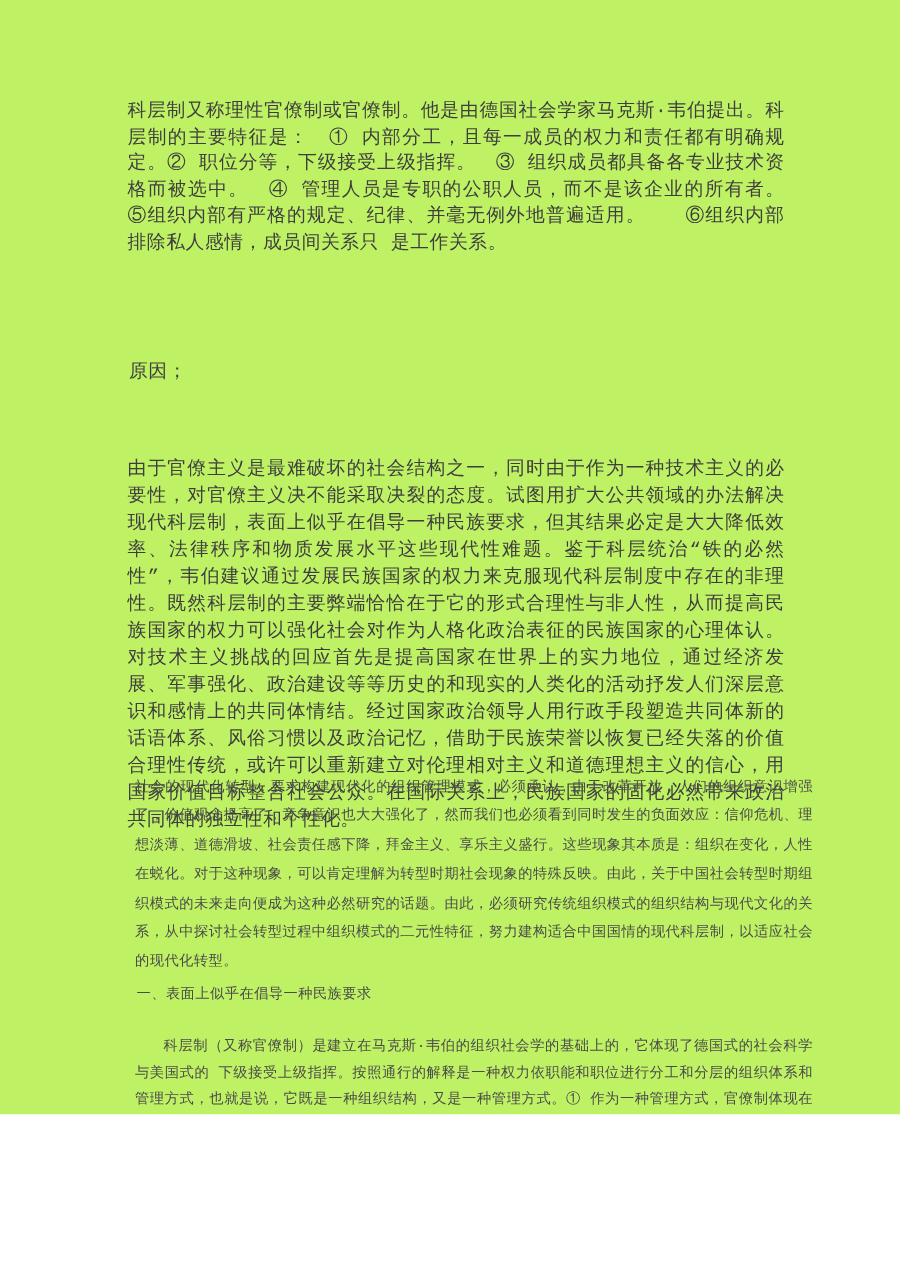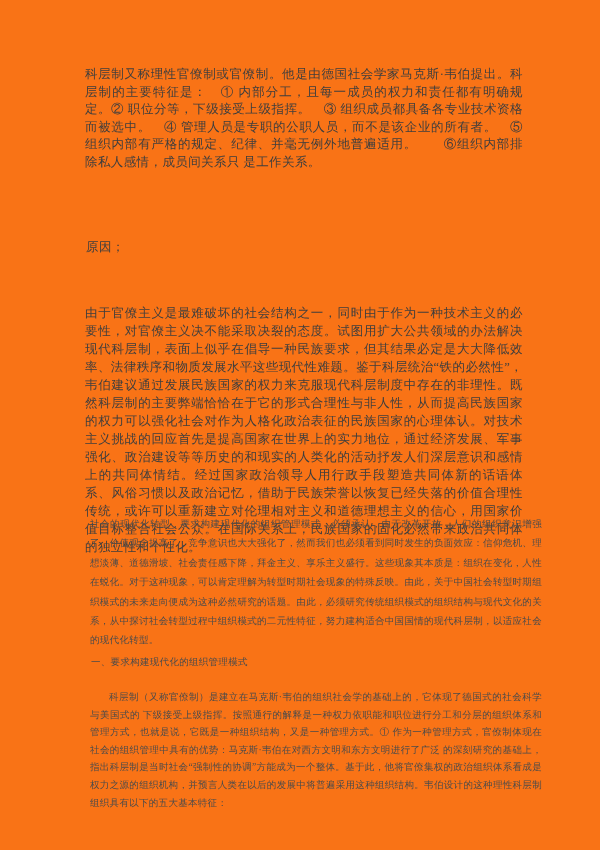--- a/index.html
+++ b/index.html
@@ -3,24 +3,24 @@
 <meta charset="utf-8">
 <style>
   html, body {
     margin: 0;
     padding: 0;
     background: #ffffff;
   }
   .page {
     position: relative;
     width: 600px;
-    height: 850px;
-    background: #f97316;
+    height: 743px;
+    background: #bef264;
     overflow: hidden;
-    font-family: Liberation Serif, serif;
+    font-family: Liberation Mono, monospace;
   }
   p { margin: 0; }
 
   .para-main {
     position: absolute;
     text-align: justify;
     font-size: 12.5px;
     line-height: 17.6px;
     color: #3e3e3e;
     letter-spacing: 0.4px;
@@ -82,17 +82,17 @@
 <div class="page">
 
   <p class="para-main para-intro">科层制又称理性官僚制或官僚制。他是由德国社会学家马克斯·韦伯提出。科层制的主要特征是：　① 内部分工，且每一成员的权力和责任都有明确规定。② 职位分等，下级接受上级指挥。　③ 组织成员都具备各专业技术资格而被选中。　④ 管理人员是专职的公职人员，而不是该企业的所有者。　⑤组织内部有严格的规定、纪律、并毫无例外地普遍适用。　　⑥组织内部排除私人感情，成员间关系只 是工作关系。</p>
 
   <p class="para-reason-heading">原因；</p>
 
   <p class="para-main para-reason">由于官僚主义是最难破坏的社会结构之一，同时由于作为一种技术主义的必要性，对官僚主义决不能采取决裂的态度。试图用扩大公共领域的办法解决现代科层制，表面上似乎在倡导一种民族要求，但其结果必定是大大降低效率、法律秩序和物质发展水平这些现代性难题。鉴于科层统治“铁的必然性”，韦伯建议通过发展民族国家的权力来克服现代科层制度中存在的非理性。既然科层制的主要弊端恰恰在于它的形式合理性与非人性，从而提高民族国家的权力可以强化社会对作为人格化政治表征的民族国家的心理体认。对技术主义挑战的回应首先是提高国家在世界上的实力地位，通过经济发展、军事强化、政治建设等等历史的和现实的人类化的活动抒发人们深层意识和感情上的共同体情结。经过国家政治领导人用行政手段塑造共同体新的话语体系、风俗习惯以及政治记忆，借助于民族荣誉以恢复已经失落的价值合理性传统，或许可以重新建立对伦理相对主义和道德理想主义的信心，用国家价值目标整合社会公众。在国际关系上，民族国家的固化必然带来政治共同体的独立性和个性化。</p>
 
   <p class="para-small para-small-intro">社会的现代化转型，要求构建现代化的组织管理模式，必须承认，由于改革开放，人们的组织意识增强了，价值观念提高了，竞争意识也大大强化了，然而我们也必须看到同时发生的负面效应：信仰危机、理想淡薄、道德滑坡、社会责任感下降，拜金主义、享乐主义盛行。这些现象其本质是：组织在变化，人性在蜕化。对于这种现象，可以肯定理解为转型时期社会现象的特殊反映。由此，关于中国社会转型时期组织模式的未来走向便成为这种必然研究的话题。由此，必须研究传统组织模式的组织结构与现代文化的关系，从中探讨社会转型过程中组织模式的二元性特征，努力建构适合中国国情的现代科层制，以适应社会的现代化转型。</p>
 
-  <p class="para-section-heading">一、要求构建现代化的组织管理模式</p>
+  <p class="para-section-heading">一、表面上似乎在倡导一种民族要求</p>
 
   <p class="para-small para-section-body">科层制（又称官僚制）是建立在马克斯·韦伯的组织社会学的基础上的，它体现了德国式的社会科学与美国式的 下级接受上级指挥。按照通行的解释是一种权力依职能和职位进行分工和分层的组织体系和管理方式，也就是说，它既是一种组织结构，又是一种管理方式。① 作为一种管理方式，官僚制体现在社会的组织管理中具有的优势：马克斯·韦伯在对西方文明和东方文明进行了广泛 的深刻研究的基础上，指出科层制是当时社会“强制性的协调”方能成为一个整体。基于此，他将官僚集权的政治组织体系看成是权力之源的组织机构，并预言人类在以后的发展中将普遍采用这种组织结构。韦伯设计的这种理性科层制组织具有以下的五大基本特征：</p>
 
 </div>
 
 </body></html>

